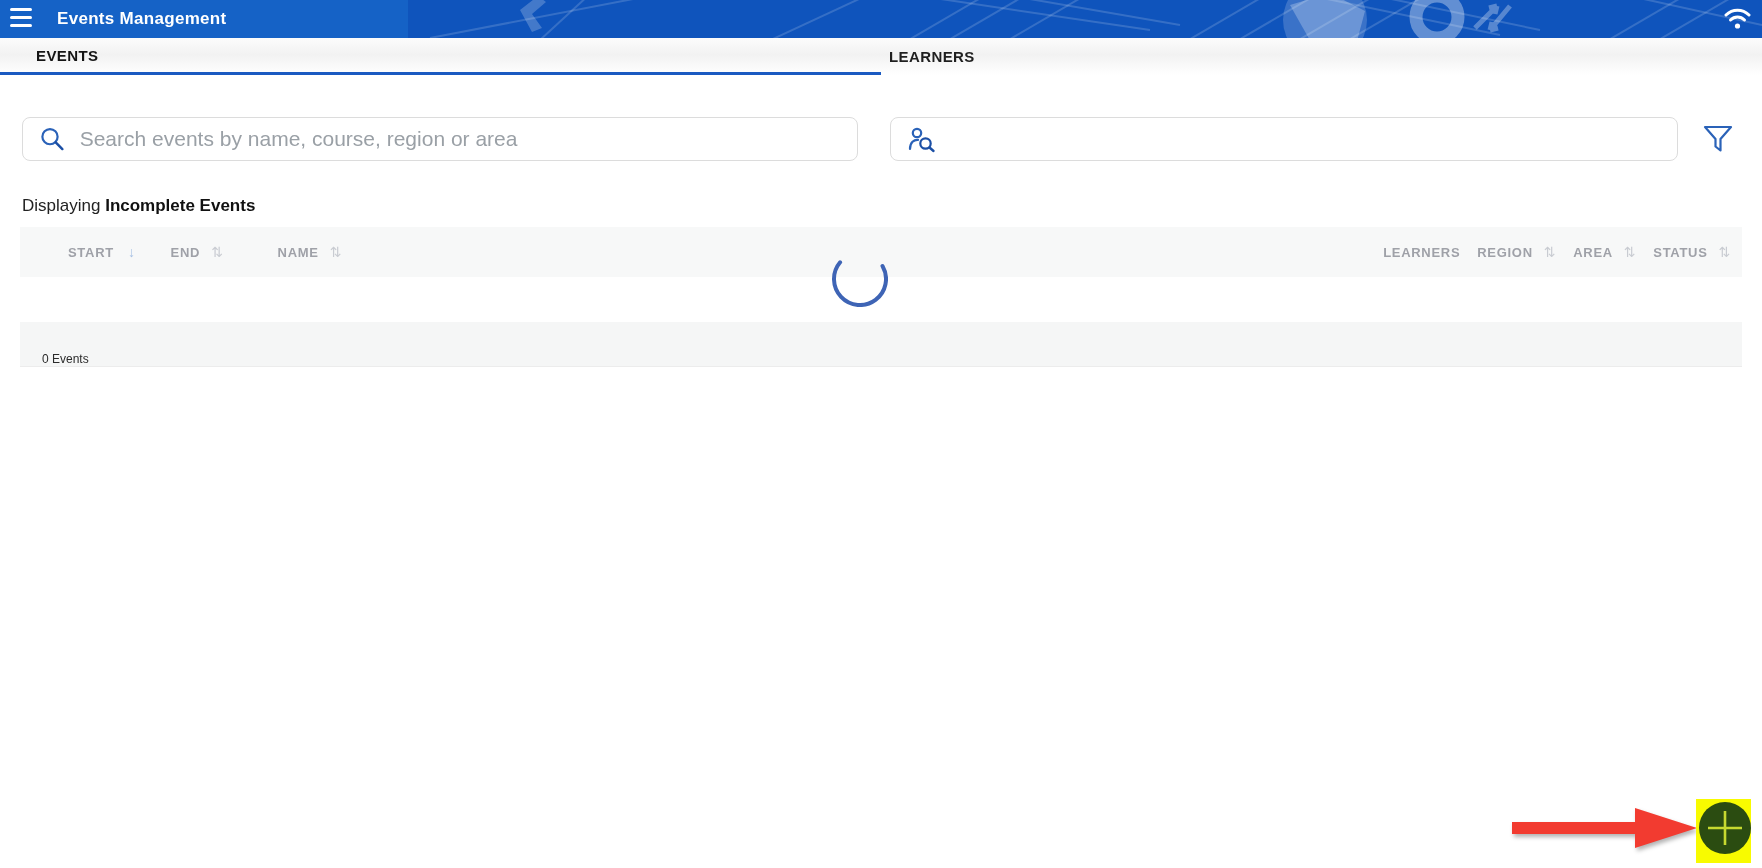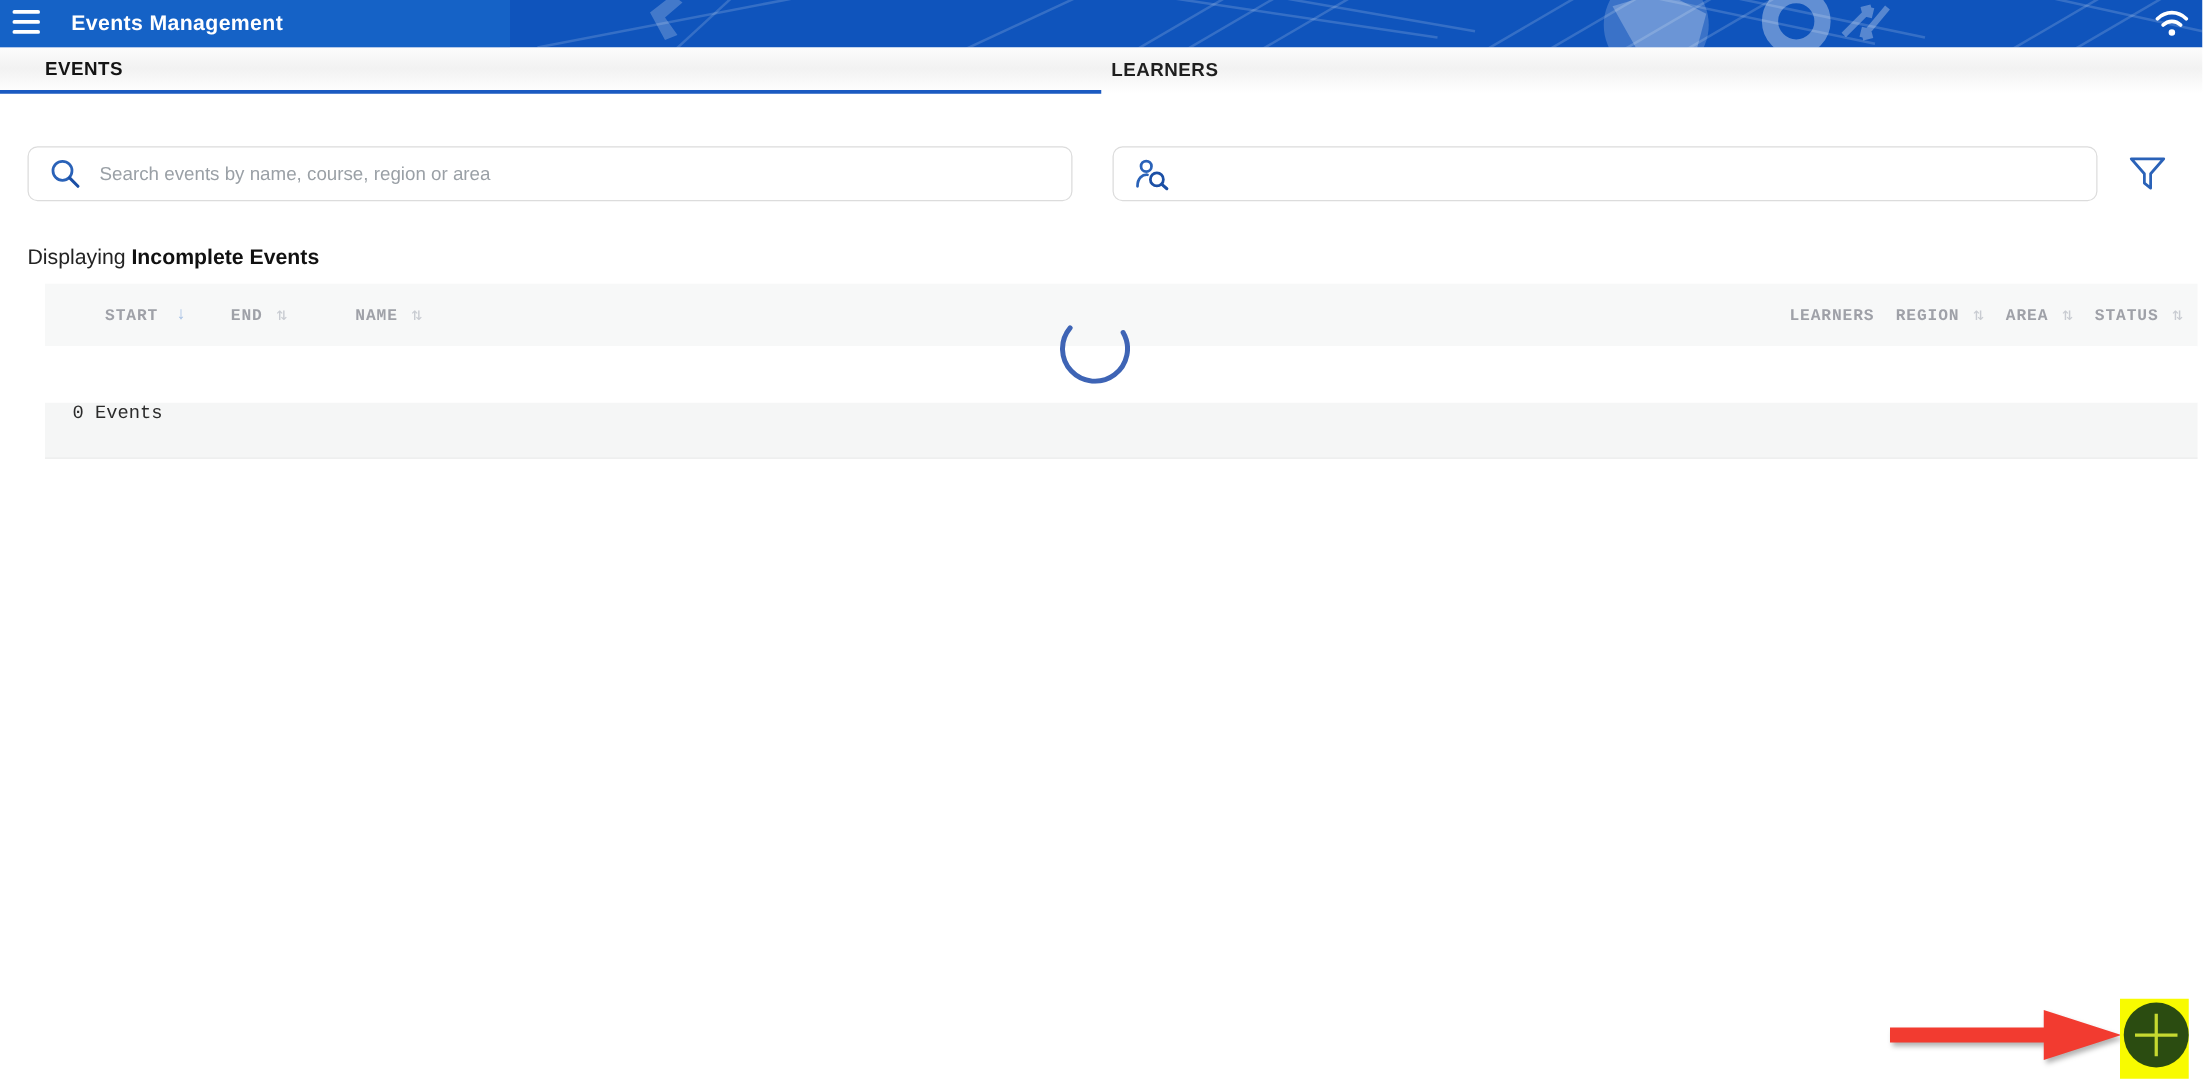--- a/index.html
+++ b/index.html
@@ -26,48 +26,48 @@
   .tab.second { padding-left:8px; color:#1f1f1f; }
   .tab.active { border-bottom:3px solid #1b5ac1;padding-left:36px; }
 
   
   .search-row { position:absolute; top:117px; left:22px; width:1718px; height:44px;
                 display:flex; align-items:center; }
   .search-box { height:44px; border:1px solid #dcdcdc; border-radius:8px; background:#fff;
                 display:flex; align-items:center; padding-left:17px; }
   .search-box.events  { width:836px; }
   .search-box.learner { width:788px; margin-left:32px; }
-  .search-box input { border:none; outline:none; font-size:15px; color:#333;
+  .search-box input { border:none; outline:none; font-size:21px; color:#333;
                       width:100%; margin-left:14px; background:transparent;
                       font-family:"Liberation Sans", sans-serif; }
   .search-box input::placeholder { color:#9aa0a6; opacity:1; }
   .filter-btn { margin-left:24px; width:32px; height:32px; display:flex;
                 align-items:center; justify-content:center; cursor:pointer; }
 
   
   .displaying { position:absolute; top:196px; left:22px; font-size:17px; color:#232323; }
   .displaying b { color:#111; }
 
   
-  .card { position:absolute; top:227px; left:36px; width:1722px;font-family:Liberation Mono, monospace; }
+  .card { position:absolute; top:227px; left:20px; width:1722px; }
   .thead { height:50px; background:#f7f8f8; display:flex; align-items:center;
            font-size:13px; font-weight:bold; color:#9fa1a8; letter-spacing:.7px;
            padding-left:48px; padding-right:11px; }
   .th { display:flex; align-items:center; cursor:pointer; }
   .sort { font-size:14px; font-weight:normal; }
   .sort.desc { color:#a9c2e4; margin-left:14px; }
   .sort.both { color:#c9ccd2; margin-left:11px; }
   .m-end  { margin-left:35px; }
   .m-name { margin-left:18px;padding-left:36px; }
   .m-auto { margin-left:auto; }
   .m-right { margin-left:17px; }
   .tbody { height:45px; background:#ffffff; position:relative; }
   .spinner { position:absolute; left:812px; top:-26px; width:56px; height:56px; }
-  .tfoot { height:45px; background:#f5f6f6; display:flex; align-items:flex-start;
-           padding-left:22px; font-size:15px; color:#2b2b2b;
+  .tfoot { height:45px; background:#f5f6f6; display:flex; align-items:flex-end;
+           padding-left:22px; font-size:12px; color:#2b2b2b;
            border-bottom:1px solid #ececec; }
 
   
   .fab-highlight { position:absolute; left:1696px; top:799px; width:55px; height:64px;
                    background:#f8fb00; }
   .fab { position:absolute; left:1699px; top:802px; width:52px; height:52px;
          border-radius:50%; background:#2b4c11; display:flex; align-items:center;
          justify-content:center; cursor:pointer; }
   .arrow-annotation { position:absolute; left:1505px; top:798px;
                       filter:drop-shadow(2px 3px 2px rgba(0,0,0,.3)); }

